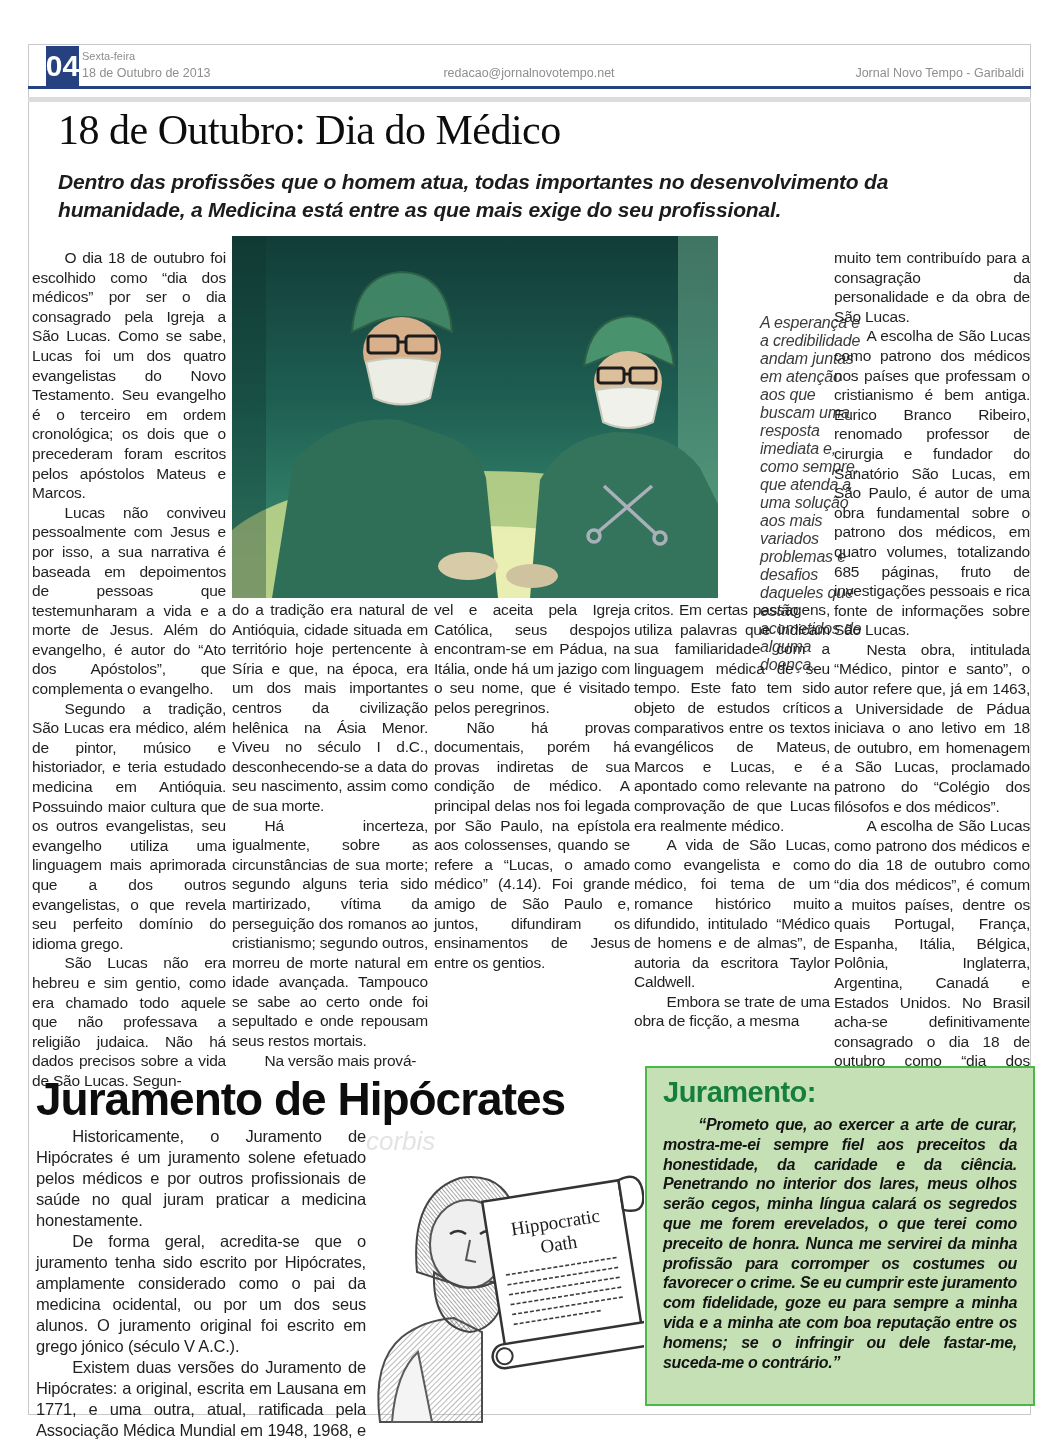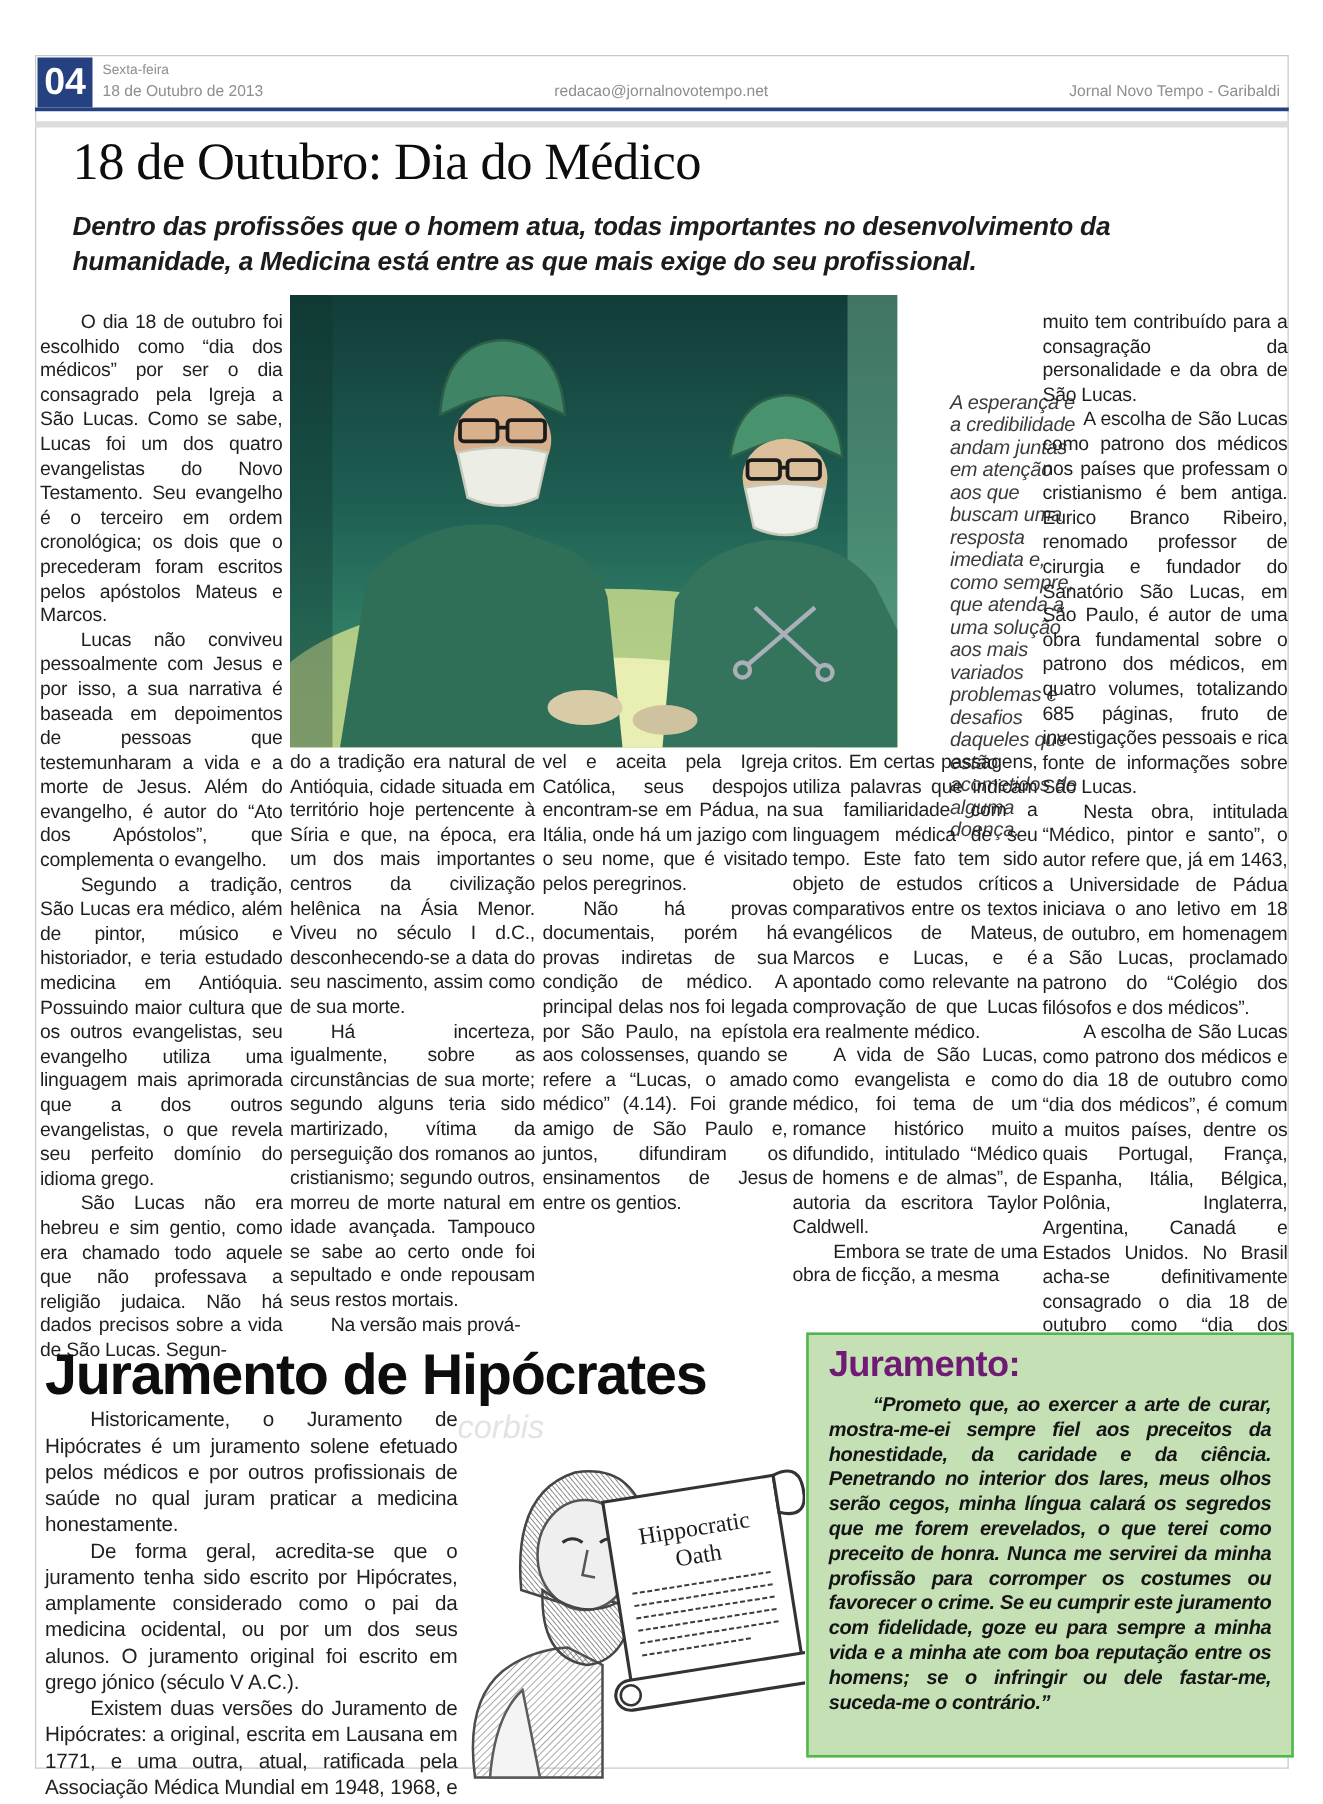--- a/index.html
+++ b/index.html
@@ -1,21 +1,21 @@
 <!DOCTYPE html>
 <html lang="pt"><head>
 <meta charset="utf-8">
 <style>
   html,body{margin:0;padding:0;background:#ffffff;}
   #page{position:relative;width:1058px;height:1443px;background:#fff;overflow:hidden;
         font-family:"Liberation Sans",sans-serif;color:#1a1a1a;}
   
   .frame{position:absolute;left:28px;top:44px;right:27px;bottom:28px;border:1px solid #c9c9c9;}
   
-  .pagenum{position:absolute;left:30px;top:46px;width:44px;height:40px;background:#26417f;
+  .pagenum{position:absolute;left:46px;top:46px;width:33px;height:40px;background:#26417f;
            color:#fff;font-weight:bold;font-size:30px;display:flex;align-items:center;justify-content:center;}
   .weekday{position:absolute;left:82px;top:50px;font-size:11px;color:#8e8e8e;}
   .date{position:absolute;left:82px;top:66px;font-size:12.5px;color:#8e8e8e;}
   .email{position:absolute;left:0;right:0;top:66px;text-align:center;font-size:12.5px;color:#8e8e8e;}
   .paper{position:absolute;right:34px;top:66px;font-size:12.5px;color:#8e8e8e;}
   .rule-blue{position:absolute;left:28px;right:27px;top:86px;height:3px;background:#26417f;}
   .rule-gray{position:absolute;left:28px;right:27px;top:97px;height:5px;background:#dcdcdc;}
   
   .title{position:absolute;left:58px;top:106px;font-family:"Liberation Serif",serif;
          font-size:42px;color:#0d0d0d;letter-spacing:-0.5px;}
@@ -38,21 +38,21 @@
   
   .hip-title{position:absolute;left:36px;top:1072px;font-size:46px;font-weight:bold;
              letter-spacing:-1px;color:#0d0d0d;}
   .hip-text{position:absolute;left:36px;top:1126px;width:330px;font-size:16.5px;line-height:21px;
             letter-spacing:-0.2px;text-align:justify;color:#1f1f1f;}
   .hip-text p{margin:0;text-indent:2.2em;}
   .hip-art{position:absolute;left:362px;top:1122px;width:282px;height:302px;}
   
   .oath{position:absolute;left:645px;top:1066px;width:390px;min-height:340px;background:#c5e0b5;
         border:2px solid #4cb848;box-sizing:border-box;padding:8px 16px 14px 16px;}
-  .oath-title{font-size:29px;font-weight:bold;color:#701a75;letter-spacing:-0.5px;margin:0 0 6px 0;}
+  .oath-title{font-size:29px;font-weight:bold;color:#15803d;letter-spacing:-0.5px;margin:0 0 6px 0;}
   .oath-text{font-size:16px;font-weight:bold;font-style:italic;line-height:19.8px;
              letter-spacing:-0.3px;text-align:justify;color:#141414;margin:0;text-indent:2.2em;}
 </style>
 </head>
 <body>
 
 <div id="page">
   <div class="frame"></div>
 
   <div class="pagenum">04</div>

